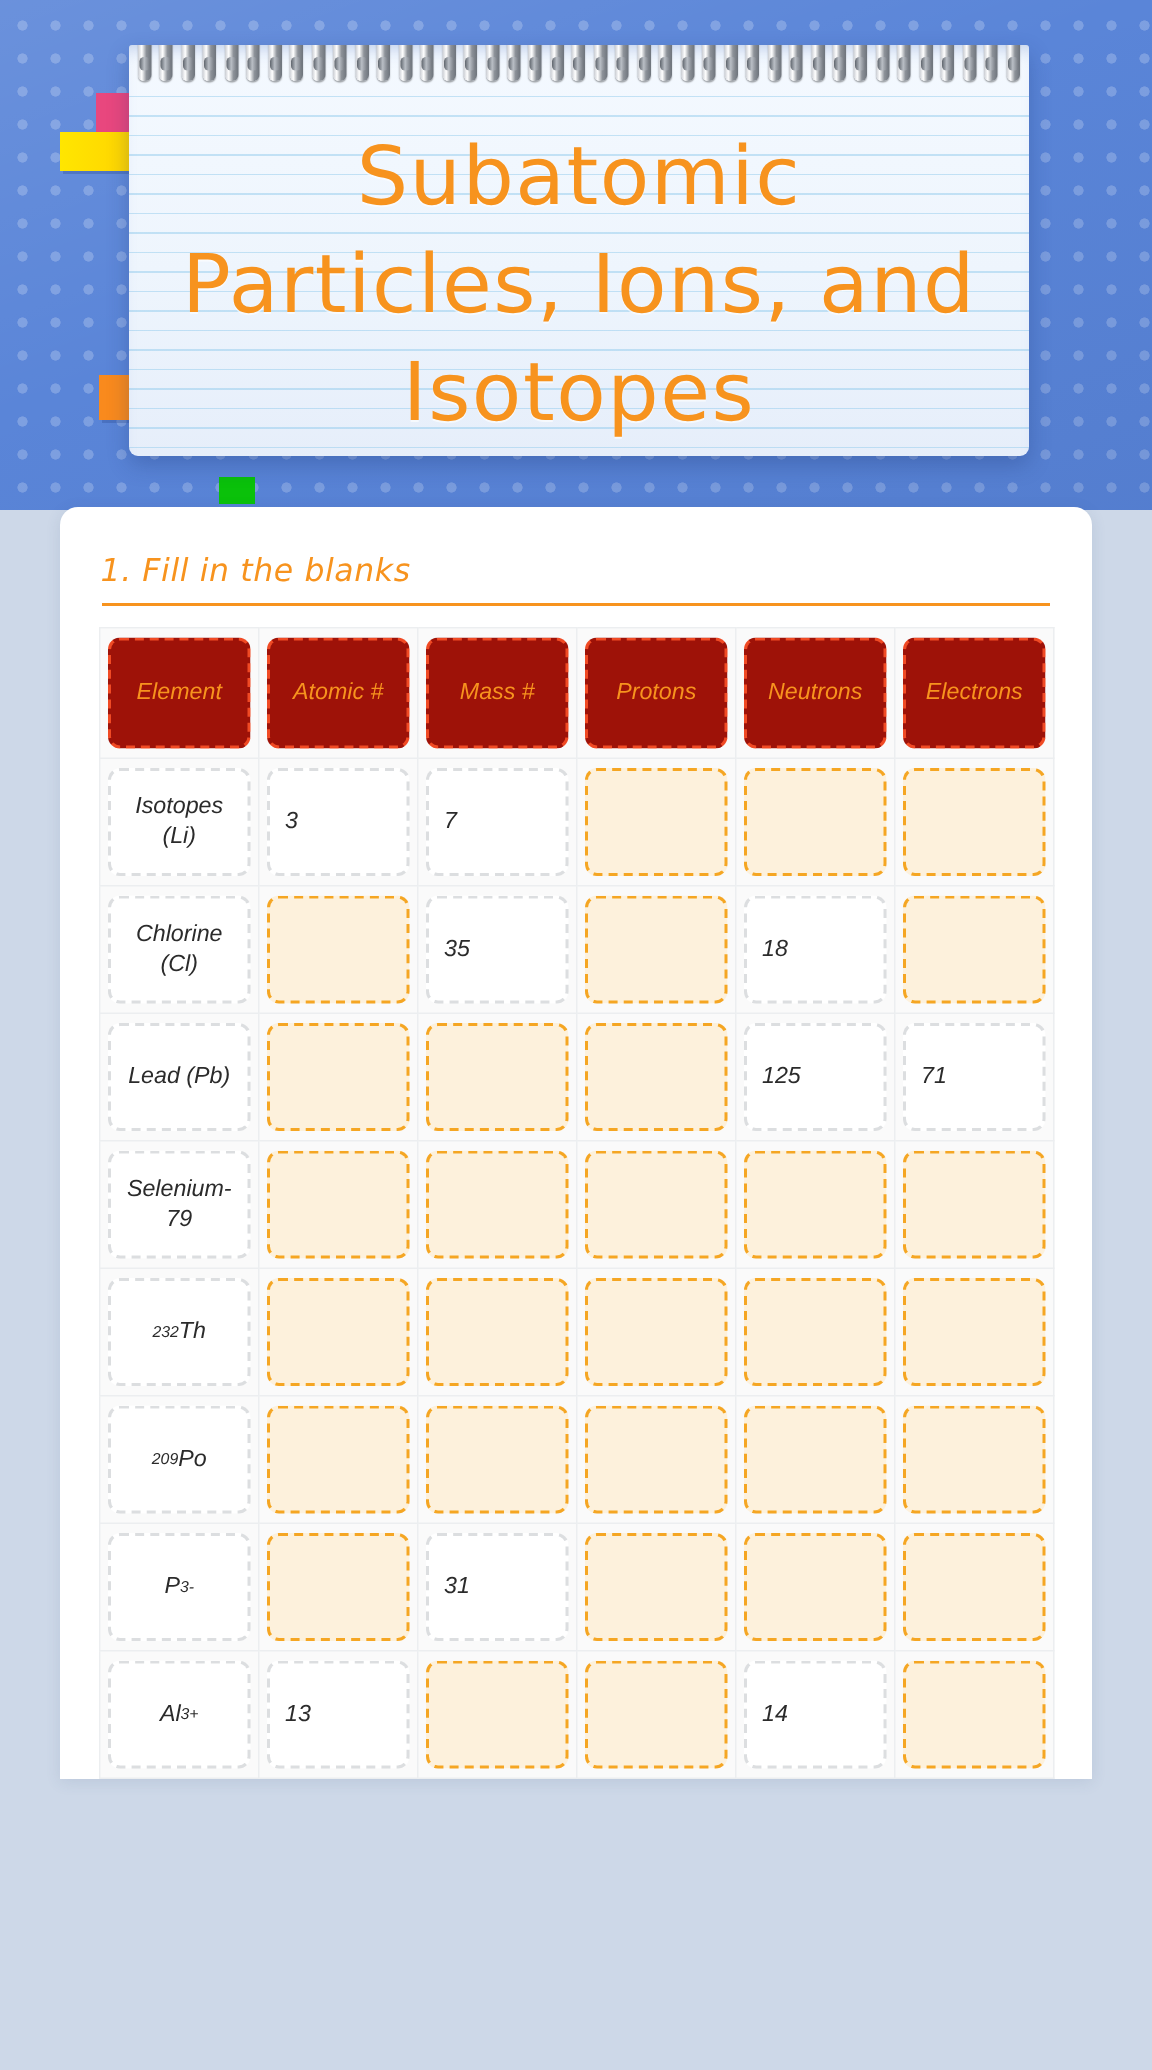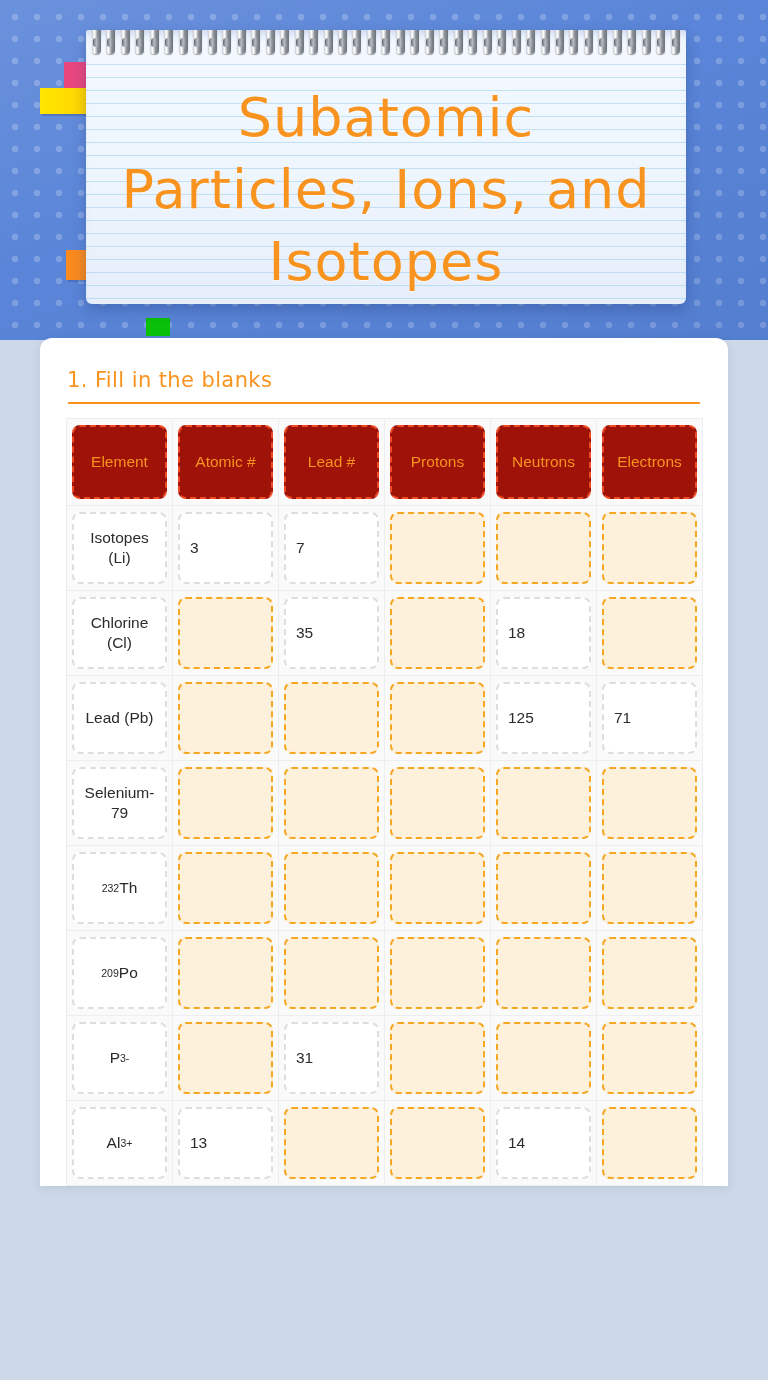--- a/index.html
+++ b/index.html
@@ -123,20 +123,21 @@
   .card {
     position: absolute;
     left: 40px;
     top: 338px;
     width: 688px;
     background: #ffffff;
     border-radius: 12px 12px 0 0;
     box-shadow: 0 2px 10px rgba(60,80,120,0.12);
     padding: 0 0 0 0;
     box-sizing: border-box;
+    font-style: italic;
   }
   .section-title {
     color: #f7931e;
     font-family: "DejaVu Sans", sans-serif;
     font-size: 21px;
     padding: 30px 0 10px 27px;
     letter-spacing: .4px;
   }
   .section-rule {
     height: 2px;
@@ -277,21 +278,21 @@
       </colgroup>
       <thead id="grid-head">
           <tr>
             <td>
               <div class="box head">Element</div>
             </td>
             <td>
               <div class="box head">Atomic #</div>
             </td>
             <td>
-              <div class="box head">Lead #</div>
+              <div class="box head">Mass #</div>
             </td>
             <td>
               <div class="box head">Protons</div>
             </td>
             <td>
               <div class="box head">Neutrons</div>
             </td>
             <td>
               <div class="box head">Electrons</div>
             </td>

